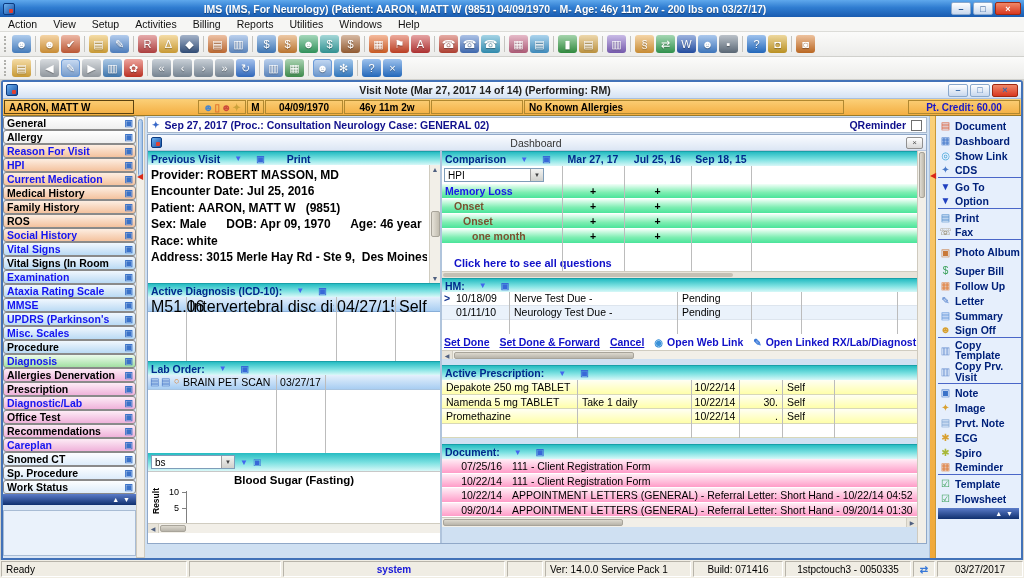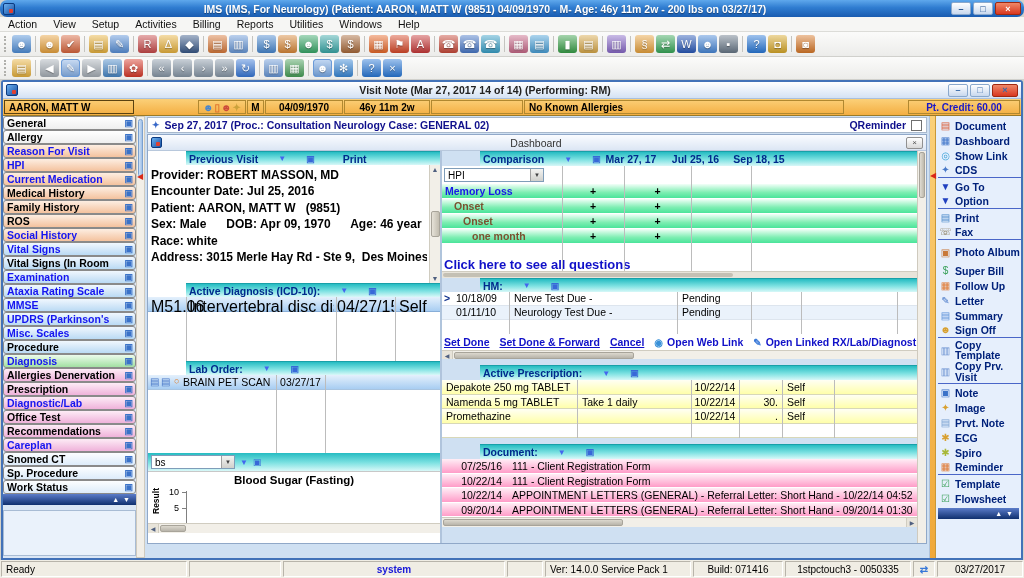--- a/index.html
+++ b/index.html
@@ -1,20 +1,20 @@
 <!DOCTYPE html>
 <html><head>
 <meta charset="utf-8">
 <style>
 *{box-sizing:border-box;margin:0;padding:0;}
 html,body{width:1024px;height:578px;}
 body{font-family:"Liberation Sans",sans-serif;font-size:11px;overflow:hidden;background:#d6d2c8;position:relative;}
 
 
-.titlebar{height:17px;background:linear-gradient(180deg,#5fa8ec,#2f7cd0 45%,#1a5cb0);display:flex;align-items:center;padding:0 3px;color:#fff;font-weight:bold;font-size:10.5px;border-radius:7px;}
+.titlebar{height:17px;background:linear-gradient(180deg,#5fa8ec,#2f7cd0 45%,#1a5cb0);display:flex;align-items:center;padding:0 3px;color:#fff;font-weight:bold;font-size:10.5px;}
 .app-ico{width:12px;height:12px;background:linear-gradient(135deg,#6ab0f0,#1a50a0);border-radius:2px;border:1px solid #0a3a80;margin-right:4px;position:relative;flex:none;}
 .app-ico::after{content:"";position:absolute;right:1px;bottom:1px;width:4px;height:4px;background:#e04030;border-radius:1px;}
 .title-text{flex:1;text-align:center;white-space:nowrap;overflow:hidden;text-shadow:0 1px 1px rgba(0,0,0,.4);}
 .win-btns{display:flex;gap:2px;flex:none;}
 .wbtn{width:20px;height:13px;display:flex;align-items:center;justify-content:center;font-size:9px;color:#1a4a8a;background:linear-gradient(180deg,#fff,#c8d8ee);border:1px solid #8aa8cc;border-radius:2px;font-weight:bold;}
 .wbtn.close{background:linear-gradient(180deg,#f08868,#d83820);color:#fff;border-color:#a02810;width:26px;}
 
 
 .menubar{height:15px;background:#f6f6f4;display:flex;align-items:center;border-bottom:1px solid #dcdcd8;}
 .menu-item{padding:0 8px;font-size:10.5px;color:#111;}
@@ -81,21 +81,21 @@
 .dash-title .app-ico{width:11px;height:11px;}
 .dash-title-text{flex:1;text-align:center;color:#333;font-size:10.5px;}
 .dash-close{width:17px;height:12px;background:linear-gradient(180deg,#fff,#d8d8d8);border:1px solid #909090;border-radius:2px;display:flex;align-items:center;justify-content:center;font-size:8px;color:#555;}
 .dash-body{flex:1;display:flex;min-height:0;background:#cfe0f2;}
 .dash-left{width:294px;display:flex;flex-direction:column;border-right:2px solid #b0c4dc;background:#fff;flex:none;}
 .dash-right{flex:1;display:flex;flex-direction:column;min-width:0;}
 .dash-vscroll{width:9px;background:#f2efe8;border-left:1px solid #cfcabe;position:relative;flex:none;}
 .dash-vthumb{position:absolute;top:1px;left:1px;right:1px;height:46px;background:linear-gradient(90deg,#e0dcd2,#beb9ac);border:1px solid #a8a49a;border-radius:2px;}
 
 
-.panel-hd{height:14px;background:linear-gradient(180deg,#25bcc2,#7fe2e2 55%,#d8f8f8);display:flex;align-items:center;padding:0 3px;gap:20px;font-weight:bold;color:#002a8c;font-size:10.5px;border-top:1px solid #18a0a8;flex:none;margin-left:38px;}
+.panel-hd{height:14px;background:linear-gradient(180deg,#25bcc2,#7fe2e2 55%,#d8f8f8);display:flex;align-items:center;padding:0 3px;gap:14px;font-weight:bold;color:#002a8c;font-size:10.5px;border-top:1px solid #18a0a8;flex:none;}
 .funnel{color:#4466ee;font-size:8px;}
 .pbox{color:#3868d8;font-size:9px;}
 .print-link{margin-left:8px;}
 
 
 .pv-content{height:118px;background:#fff;position:relative;overflow:hidden;padding:2px 13px 0 3px;flex:none;}
 .pv-line{font-size:12px;font-weight:bold;line-height:16.4px;white-space:pre;overflow:hidden;}
 .pv-scroll{position:absolute;right:0;top:0;bottom:0;width:11px;background:#f2efe8;border-left:1px solid #d0ccc0;display:flex;flex-direction:column;align-items:center;justify-content:space-between;font-size:7px;color:#506080;padding:1px 0;}
 .pv-thumb{width:9px;height:26px;background:linear-gradient(90deg,#e6e2d8,#c2bdb0);border:1px solid #a8a49a;border-radius:2px;}
 
@@ -154,21 +154,21 @@
 .cmp-hpi-row{height:18px;display:flex;align-items:center;padding:2px;}
 .cmp-row{position:relative;height:15px;background:linear-gradient(180deg,#f2fff8 0%,#7deeb2 60%,#4ae49a 100%);border-bottom:1px solid #fff;font-size:10.5px;font-weight:bold;display:flex;align-items:center;}
 .cmp-label{white-space:nowrap;overflow:hidden;}
 .cmp-blue{color:#1818e8;}
 .cmp-brown{color:#7a5230;}
 .pc{position:absolute;top:1px;text-align:center;font-weight:bold;color:#000;}
 .pc1{left:120px;width:62px;}
 .pc2{left:182px;width:67px;}
 .pc3{left:249px;width:60px;}
 .cmp-gap{height:13px;}
-.cmp-link{height:14px;font-weight:bold;color:#1010c8;font-size:13px;padding-left:2px;}
+.cmp-link{height:14px;font-weight:bold;color:#1010c8;font-size:11px;padding-left:12px;}
 
 
 .hm-body{position:relative;background:#fff;flex:none;}
 .hm-vl1{left:67px;}.hm-vl2{left:235px;}.hm-vl3{left:309px;}.hm-vl4{left:359px;}.hm-vl5{left:455px;}
 .hm-row{position:relative;height:14px;font-size:10.5px;border-bottom:1px solid #dde5ee;}
 .hm-row.alt{background:#eaf2fb;}
 .hm-marker{left:2px;top:0;color:#10308c;font-weight:bold;}
 .hm-date{left:14px;top:0;width:50px;}
 .hm-desc{left:72px;top:0;width:160px;}
 .hm-status{left:240px;top:0;}

